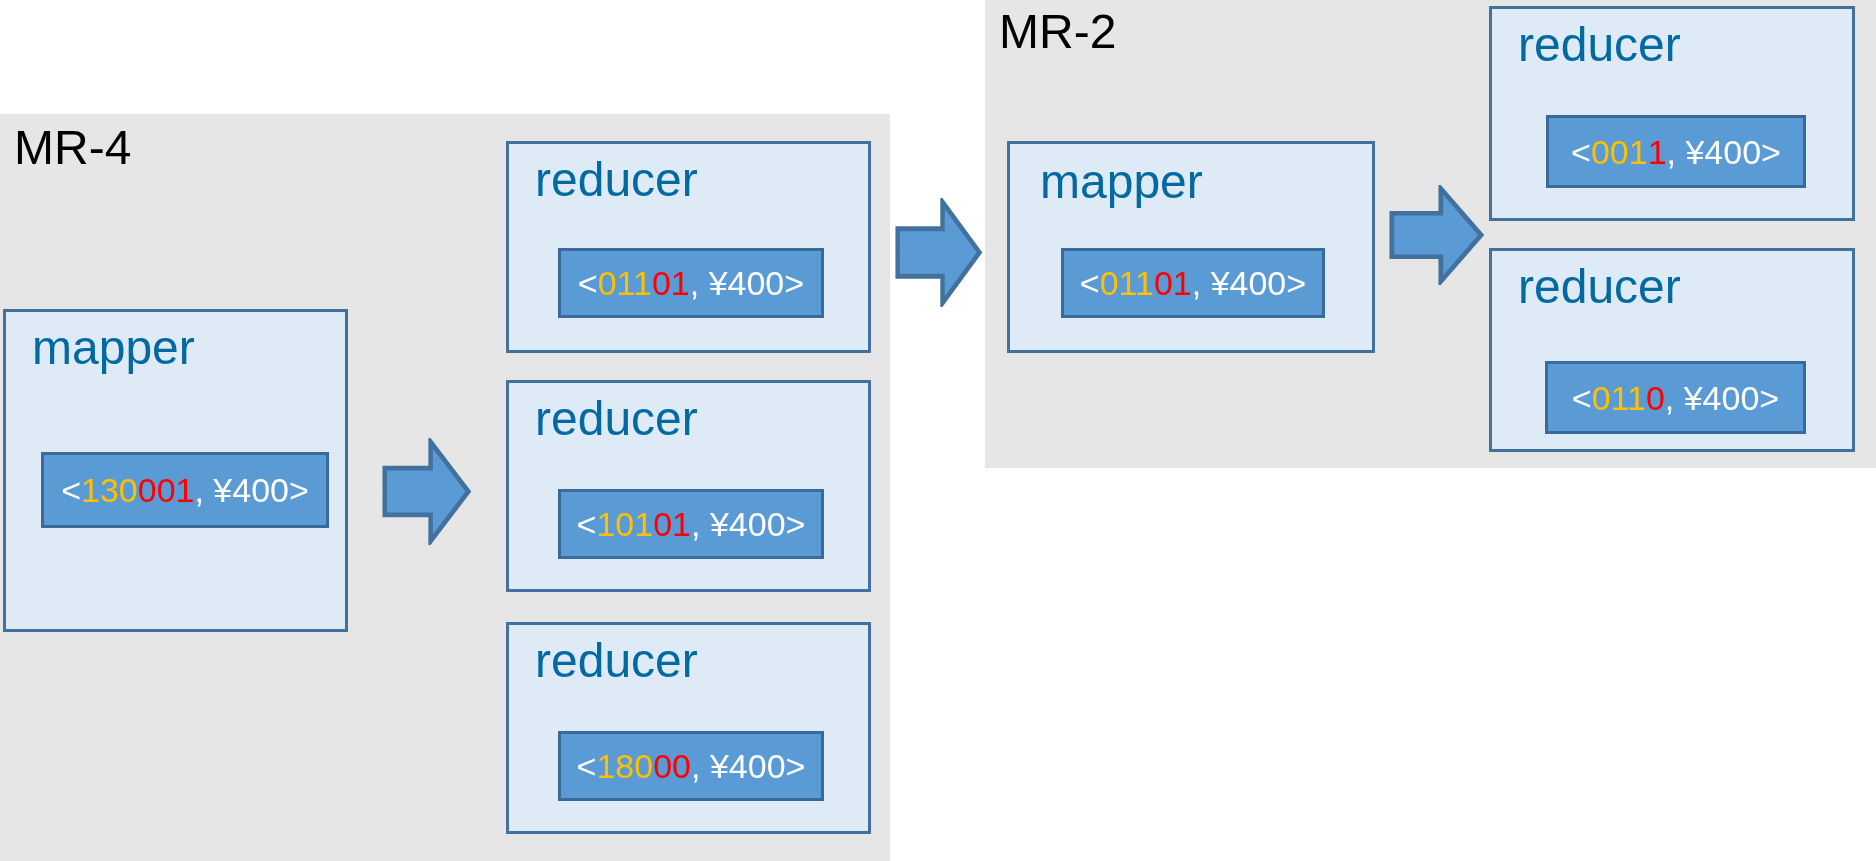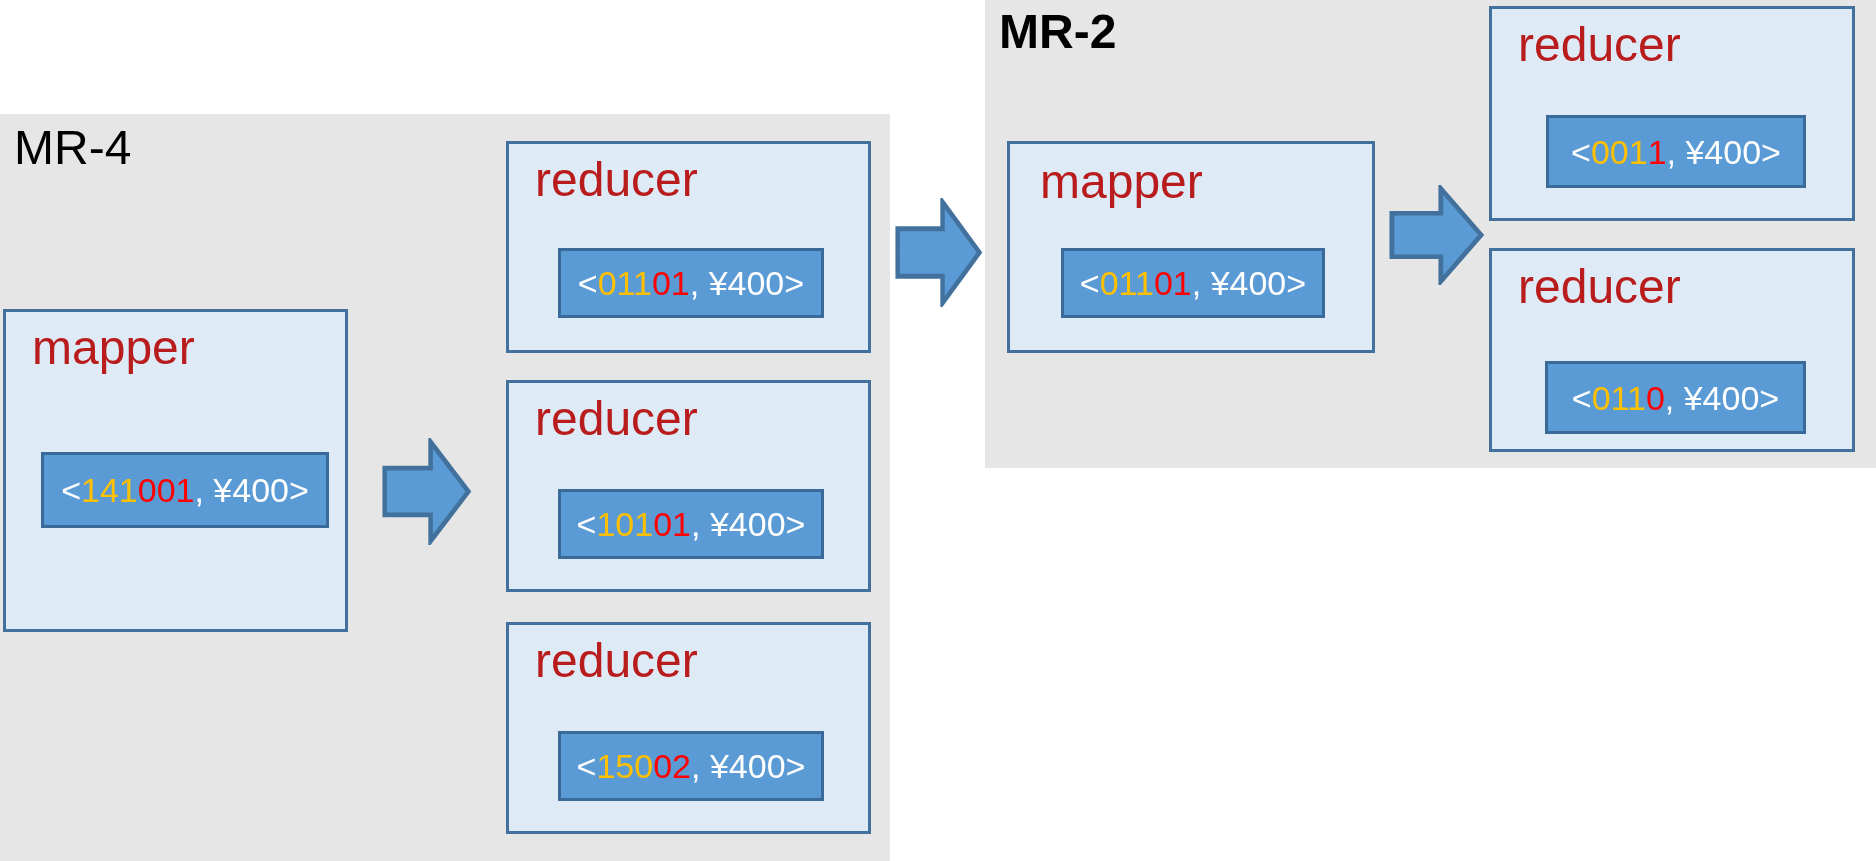--- a/index.html
+++ b/index.html
@@ -11,68 +11,68 @@
   .canvas{
     position:relative; width:1876px; height:861px; background:#fff; overflow:hidden;
     font-family:"Liberation Sans", sans-serif; color:#000;
   }
   .panel{position:absolute; background:var(--panel-bg);}
   .panel-title{position:absolute; font-size:48px; line-height:1.1; color:#000; white-space:nowrap;}
   .node{
     position:absolute; background:var(--node-fill);
     border:3px solid var(--node-border); box-sizing:border-box;
   }
-  .node-label{position:absolute; left:26px; top:10px; font-size:48px; line-height:1.1; color:#b91c1c; white-space:nowrap;}
+  .node-label{position:absolute; left:26px; top:10px; font-size:48px; line-height:1.1; color:#0369a1; white-space:nowrap;}
   .kv{
     position:absolute; background:var(--kv-fill); border:3px solid var(--kv-border);
     box-sizing:border-box; display:flex; align-items:center; justify-content:center;
     font-size:34px; color:var(--kv-text); white-space:pre; line-height:1;
   }
   .kv .y{color:var(--yellow);}
   .kv .r{color:var(--red);}
   .arrow{position:absolute;}
   .arrow svg{display:block; width:100%; height:100%;}
 </style>
 </head>
 <body>
 
 <div class="canvas">
 
   <div class="panel" style="left:0;top:114px;width:890px;height:747px;">
     <div class="panel-title" style="left:14px;top:8px;">MR-4</div>
   </div>
 
   <div class="panel" style="left:985px;top:0;width:891px;height:468px;">
-    <div class="panel-title" style="left:14px;top:6px;font-weight:bold;">MR-2</div>
+    <div class="panel-title" style="left:14px;top:6px;">MR-2</div>
   </div>
 
   <div class="node" style="left:3px;top:309px;width:345px;height:323px;">
     <div class="node-label">mapper</div>
-    <div class="kv" style="left:35px;top:140px;width:288px;height:76px;"><span>&lt;</span><span class="y">141</span><span class="r">001</span><span>, ¥400&gt;</span></div>
+    <div class="kv" style="left:35px;top:140px;width:288px;height:76px;"><span>&lt;</span><span class="y">130</span><span class="r">001</span><span>, ¥400&gt;</span></div>
   </div>
 
   <div class="arrow" style="left:382px;top:438px;width:90px;height:107px;">
     <svg viewBox="0 0 100 110" preserveAspectRatio="none" aria-hidden="true">
       <polygon points="3,31 54,31 54,4 96,55 54,106 54,79 3,79" fill="var(--arrow-fill)" stroke="var(--arrow-border)" stroke-width="5"></polygon>
     </svg>
   </div>
 
   <div class="node" style="left:506px;top:141px;width:365px;height:212px;">
     <div class="node-label">reducer</div>
     <div class="kv" style="left:49px;top:104px;width:266px;height:70px;"><span>&lt;</span><span class="y">011</span><span class="r">01</span><span>, ¥400&gt;</span></div>
   </div>
 
   <div class="node" style="left:506px;top:380px;width:365px;height:212px;">
     <div class="node-label">reducer</div>
     <div class="kv" style="left:49px;top:106px;width:266px;height:70px;"><span>&lt;</span><span class="y">101</span><span class="r">01</span><span>, ¥400&gt;</span></div>
   </div>
 
   <div class="node" style="left:506px;top:622px;width:365px;height:212px;">
     <div class="node-label">reducer</div>
-    <div class="kv" style="left:49px;top:106px;width:266px;height:70px;"><span>&lt;</span><span class="y">150</span><span class="r">02</span><span>, ¥400&gt;</span></div>
+    <div class="kv" style="left:49px;top:106px;width:266px;height:70px;"><span>&lt;</span><span class="y">180</span><span class="r">00</span><span>, ¥400&gt;</span></div>
   </div>
 
   <div class="arrow" style="left:895px;top:198px;width:88px;height:109px;">
     <svg viewBox="0 0 100 110" preserveAspectRatio="none" aria-hidden="true">
       <polygon points="3,31 54,31 54,4 96,55 54,106 54,79 3,79" fill="var(--arrow-fill)" stroke="var(--arrow-border)" stroke-width="5"></polygon>
     </svg>
   </div>
 
   <div class="node" style="left:1007px;top:141px;width:368px;height:212px;">
     <div class="node-label" style="left:30px;top:12px;">mapper</div>

